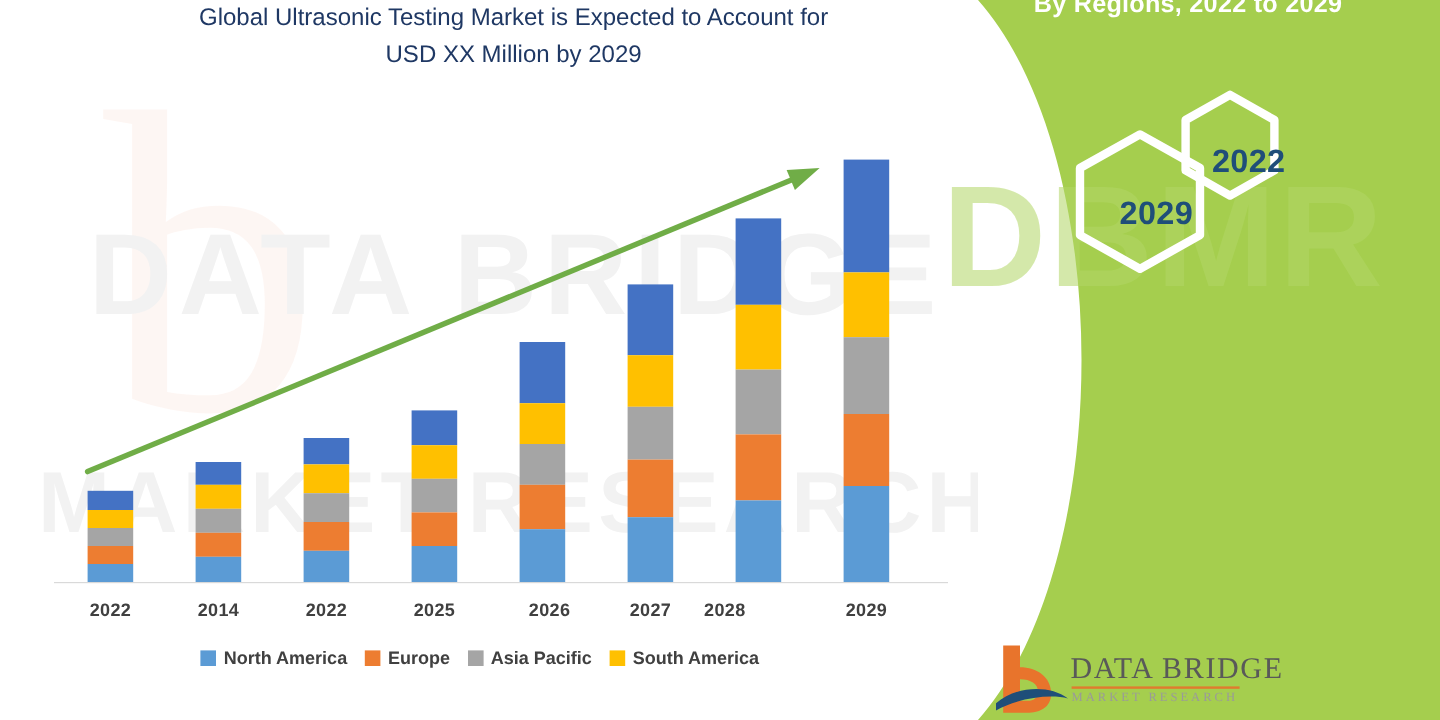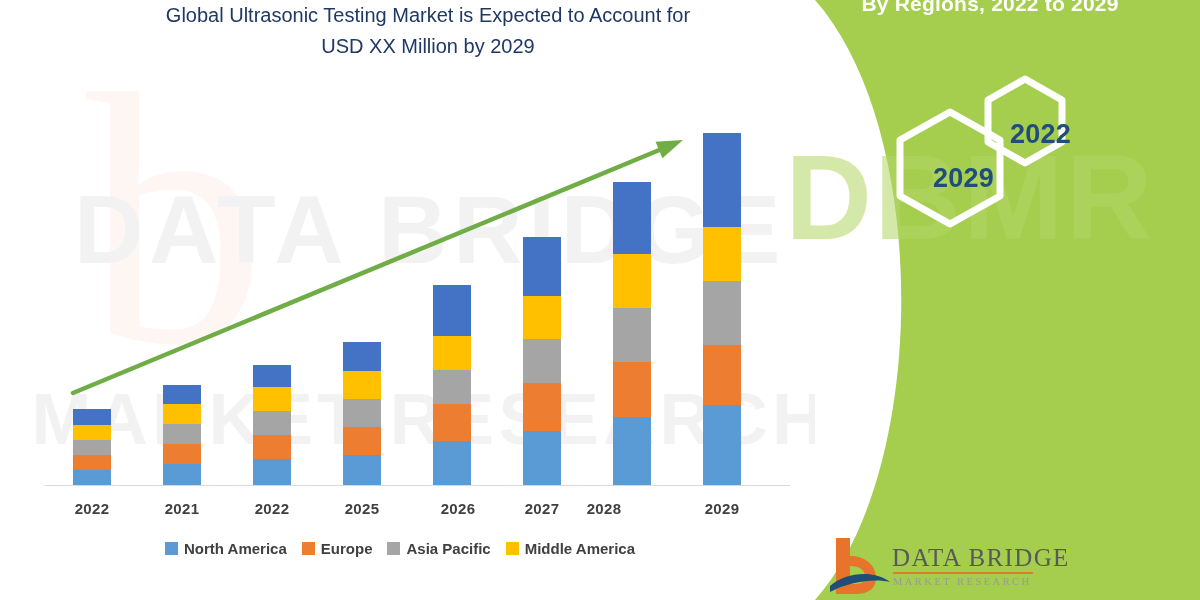--- a/index.html
+++ b/index.html
@@ -125,21 +125,21 @@
         <div class="seg" style="height: 15.136px; background: rgb(91, 155, 213);"></div>
       </div>
       <div class="xlab" style="left: 52px;">2022</div>
       <div class="bar" style="left: 163px; width: 38px; bottom: 115px;">
         <div class="seg" style="height: 18.656px; background: rgb(68, 114, 196);"></div>
         <div class="seg" style="height: 20.064px; background: rgb(255, 192, 0);"></div>
         <div class="seg" style="height: 20.064px; background: rgb(165, 165, 165);"></div>
         <div class="seg" style="height: 20.064px; background: rgb(237, 125, 49);"></div>
         <div class="seg" style="height: 21.12px; background: rgb(91, 155, 213);"></div>
       </div>
-      <div class="xlab" style="left: 142px;">2021</div>
+      <div class="xlab" style="left: 142px;">2014</div>
       <div class="bar" style="left: 253px; width: 38px; bottom: 115px;">
         <div class="seg" style="height: 22.176px; background: rgb(68, 114, 196);"></div>
         <div class="seg" style="height: 23.936px; background: rgb(255, 192, 0);"></div>
         <div class="seg" style="height: 23.936px; background: rgb(165, 165, 165);"></div>
         <div class="seg" style="height: 23.936px; background: rgb(237, 125, 49);"></div>
         <div class="seg" style="height: 26.048px; background: rgb(91, 155, 213);"></div>
       </div>
       <div class="xlab" style="left: 232px;">2022</div>
       <div class="bar" style="left: 343px; width: 38px; bottom: 115px;">
         <div class="seg" style="height: 28.16px; background: rgb(68, 114, 196);"></div>
@@ -196,21 +196,21 @@
       <div class="lg-item">
         <span class="lg-sw" style="background: rgb(237, 125, 49);"></span>
         <span class="lg-tx">Europe</span>
       </div>
       <div class="lg-item">
         <span class="lg-sw" style="background: rgb(165, 165, 165);"></span>
         <span class="lg-tx">Asia Pacific</span>
       </div>
       <div class="lg-item">
         <span class="lg-sw" style="background: rgb(255, 192, 0);"></span>
-        <span class="lg-tx">Middle America</span>
+        <span class="lg-tx">South America</span>
       </div>
     </div>
 
   <div class="green-panel">
     <svg viewBox="0 0 420 600" preserveAspectRatio="none">
       <path id="panel-path" d="M 35 0 L 420 0 L 420 600 L 35 600 C 150 470 150 130 35 0 Z" fill="#a5ce4e"></path>
     </svg>
     <div class="gp-wm">DBMR</div>
     <div class="gp-title">By Regions, 2022 to 2029</div>
 

